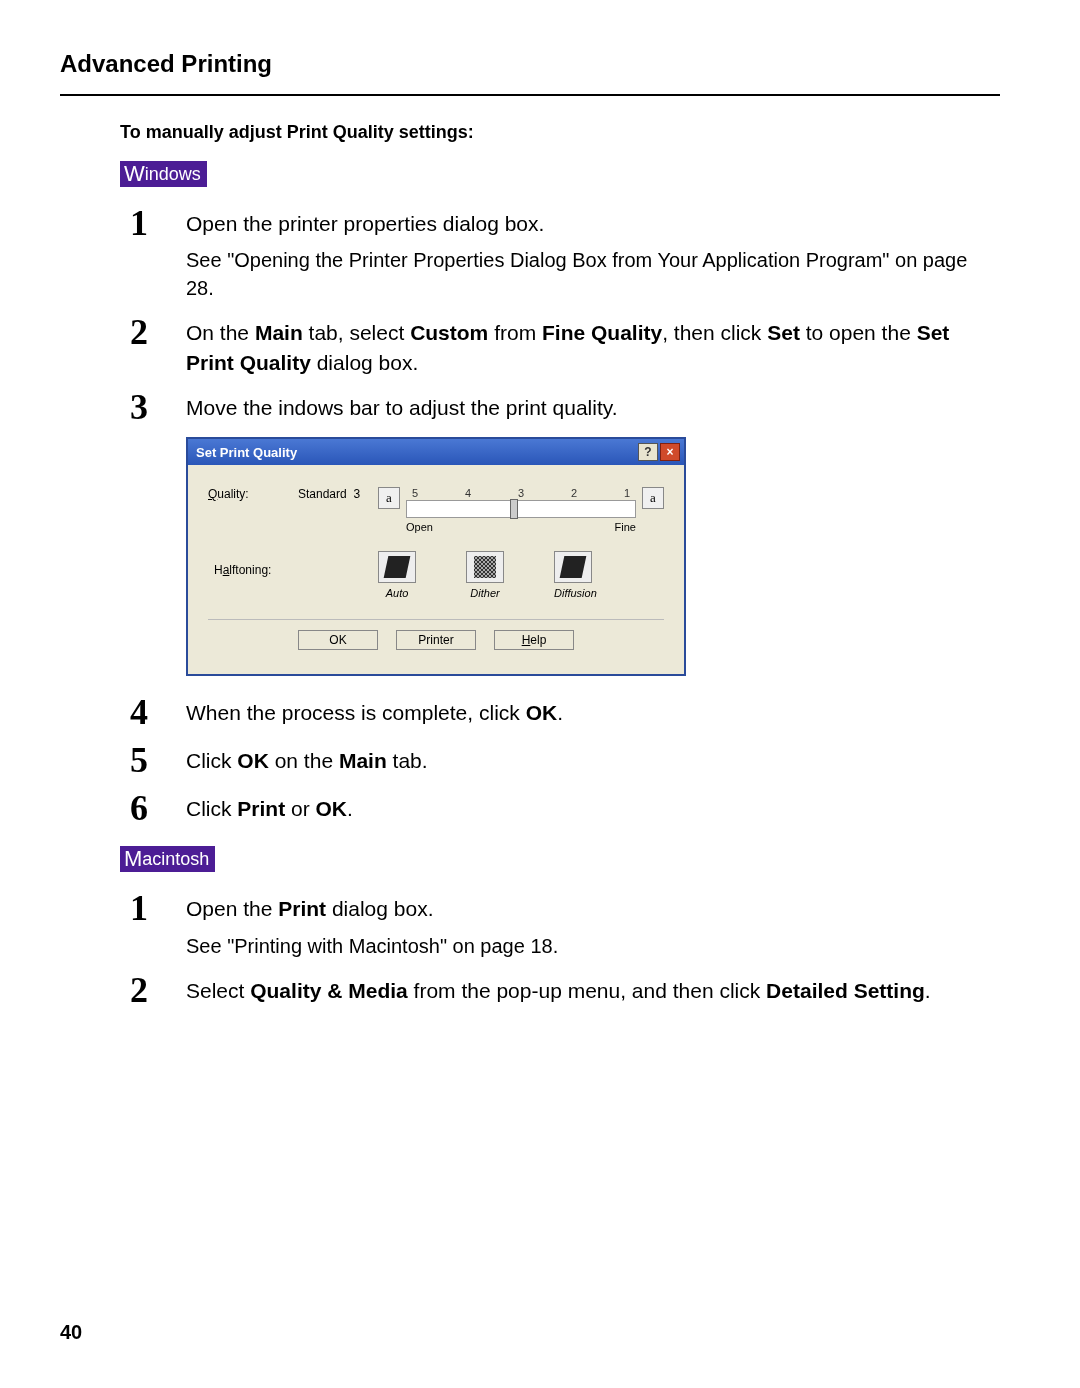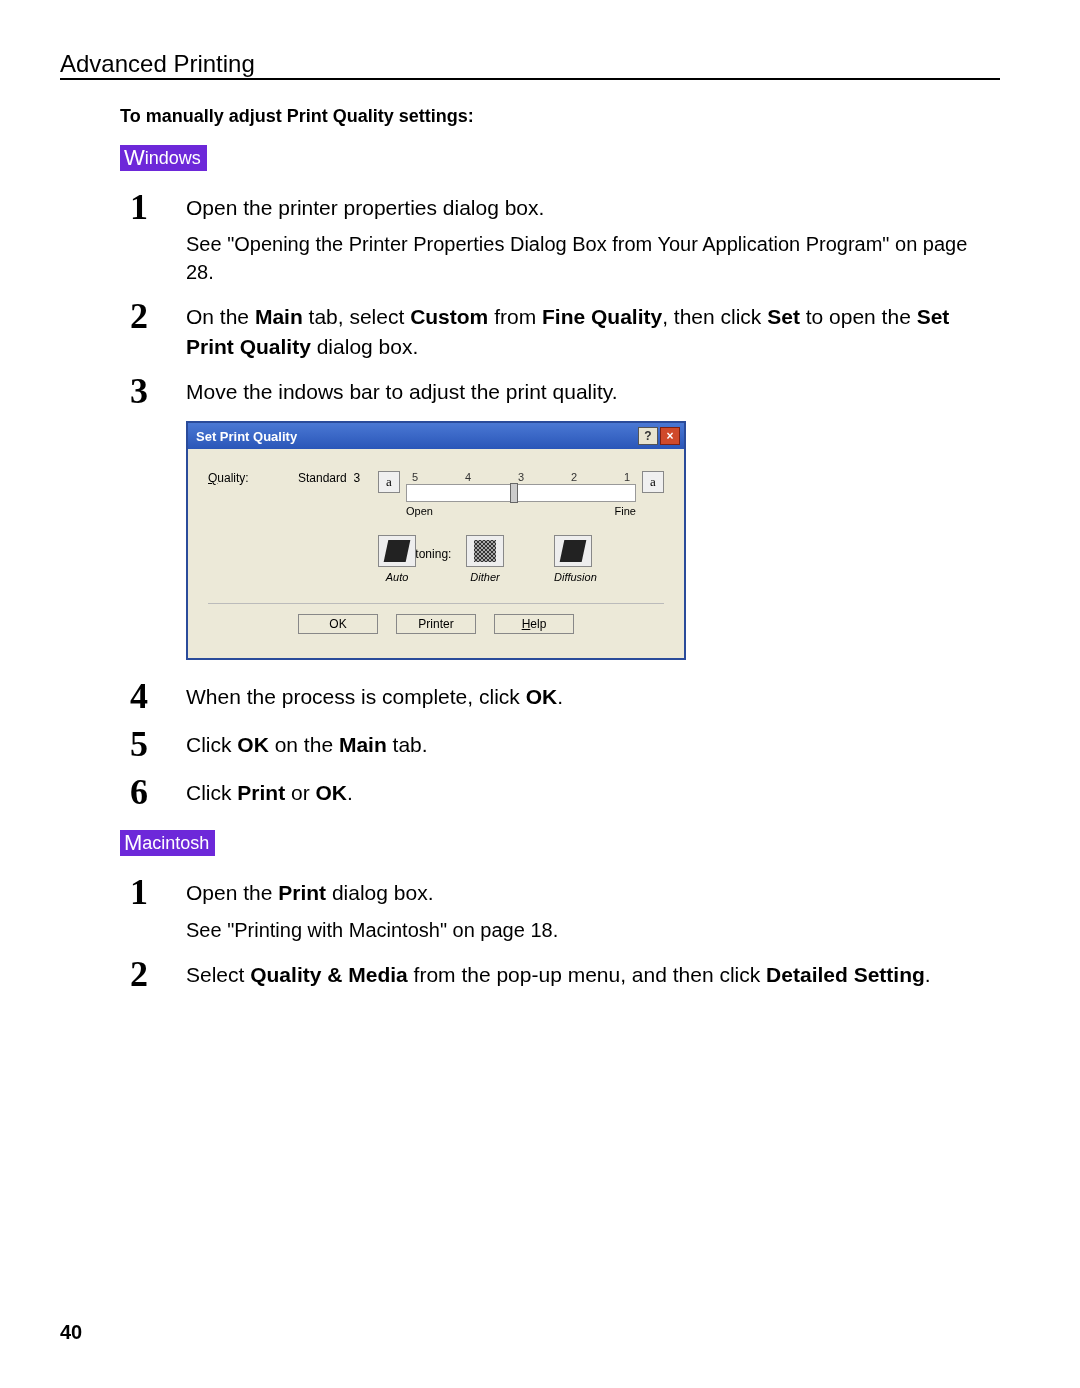--- a/index.html
+++ b/index.html
@@ -6,38 +6,38 @@
   body {
     width: 1080px;
     height: 1388px;
     background: #ffffff;
     font-family: "Lucida Sans", "Lucida Grande", Arial, sans-serif;
     color: #000000;
     padding: 50px 80px 40px 60px;
     position: relative;
   }
   .header-title {
-    font-weight: normal;
+    font-weight: bold;
     font-size: 24px;
-    margin-bottom: 0;
+    margin-bottom: 16px;
   }
   .header-rule {
     border: none;
     border-top: 2px solid #000;
     margin-bottom: 26px;
   }
   .subheading {
     font-weight: bold;
     font-size: 18px;
     margin-left: 60px;
     margin-bottom: 18px;
   }
   .os-badge {
     display: inline-block;
-    background: #6d28d9;
+    background: #4c1d95;
     color: #fff;
     padding: 2px 6px 2px 4px;
     font-size: 18px;
     margin-left: 60px;
     margin-bottom: 18px;
     line-height: 1;
   }
   .os-badge .first-letter {
     font-size: 22px;
     vertical-align: -1px;
@@ -98,21 +98,21 @@
     background: #e8e4d0;
     border: 1px solid #555;
     color: #333;
     font-size: 12px;
     line-height: 16px;
     text-align: center;
     font-weight: bold;
   }
   .dlg-icon-btn.close { background: #d04a2a; color: #fff; border-color:#802010; }
   .dlg-content { padding: 22px 20px 10px 20px; }
-  .dlg-row { display: flex; align-items: flex-start; margin-bottom: 30px; justify-content: center; }
+  .dlg-row { display: flex; align-items: flex-start; margin-bottom: 30px; }
   .dlg-label { width: 90px; }
   .dlg-label .ul { text-decoration: underline; }
   .dlg-value { width: 80px; }
   .dlg-slider-col { flex: 1; display: flex; align-items: flex-start; gap: 6px; }
   .slider-end {
     width: 22px; height: 22px;
     border: 1px solid #888;
     background: #f0f0f0;
     display: flex; align-items: center; justify-content: center;
     font-family: Georgia, serif;

